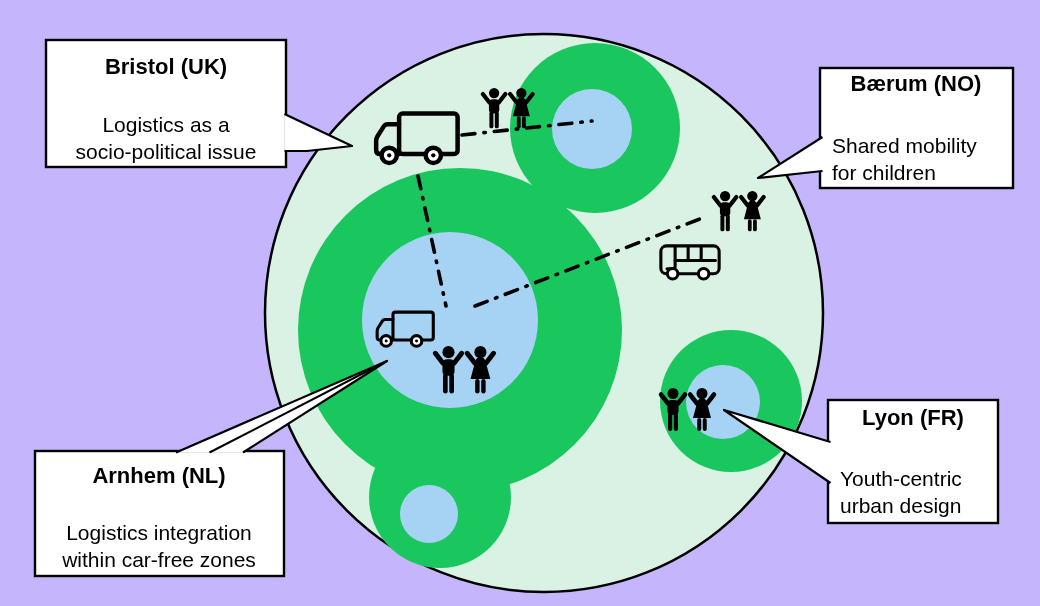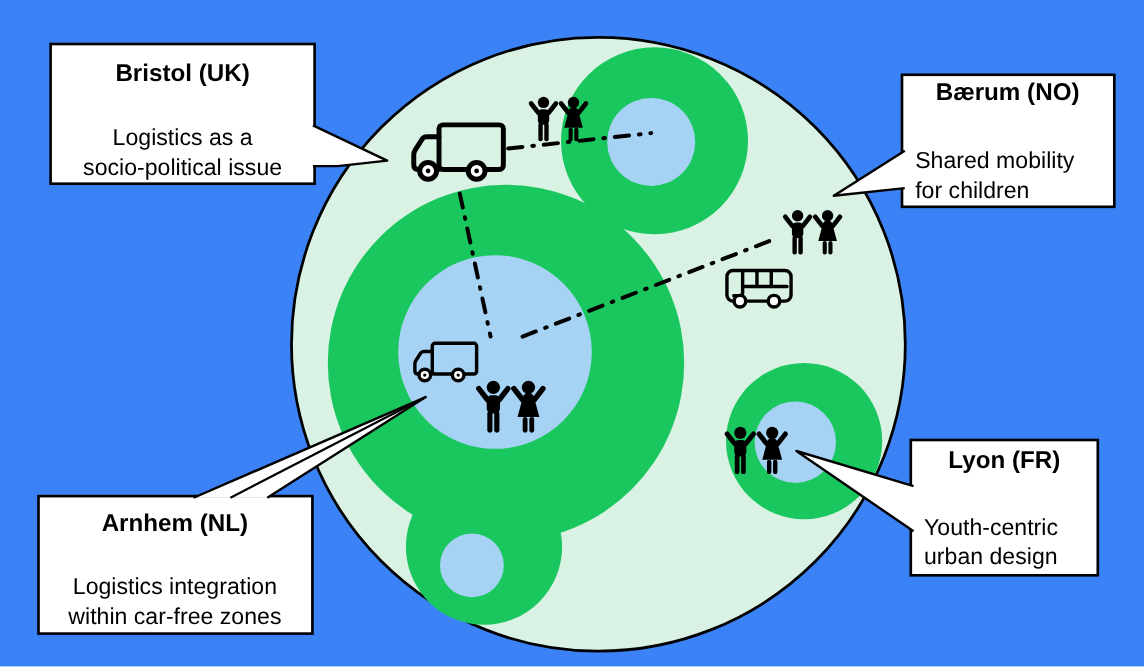--- a/index.html
+++ b/index.html
@@ -8,21 +8,21 @@
     background: #ffffff;
     width: 1040px;
     height: 606px;
     overflow: hidden;
     font-family: "Liberation Sans", sans-serif;
   }
   .stage {
     position: relative;
     width: 1040px;
     height: 606px;
-    background: #3b82f6;
+    background: #c4b5fd;
   }
   svg { display: block; }
   .callout-title {
     font-family: "Liberation Sans", sans-serif;
     font-size: 22px;
     font-weight: 700;
     fill: #000000;
   }
   .callout-body {
     font-family: "Liberation Sans", sans-serif;

